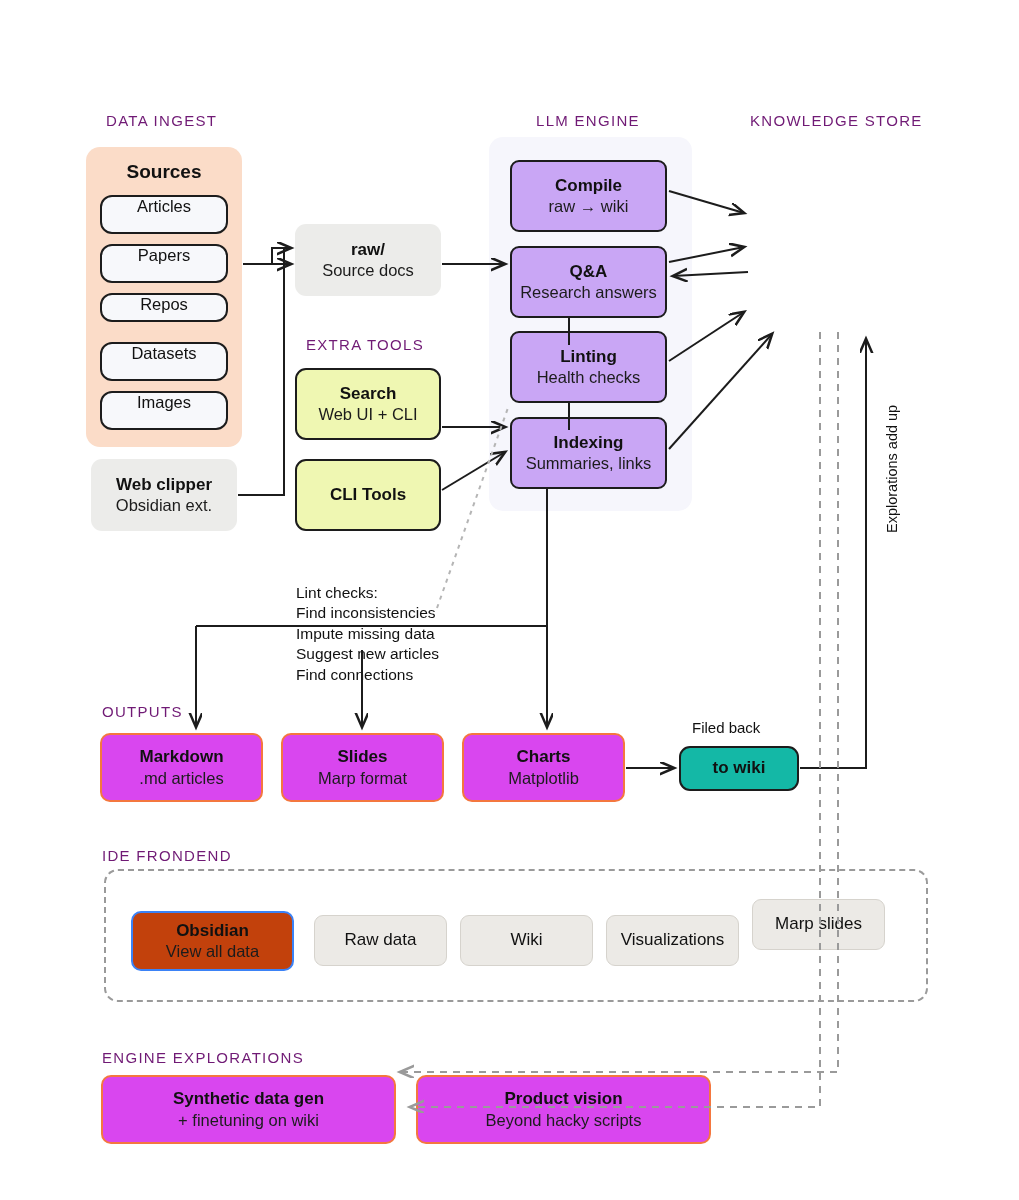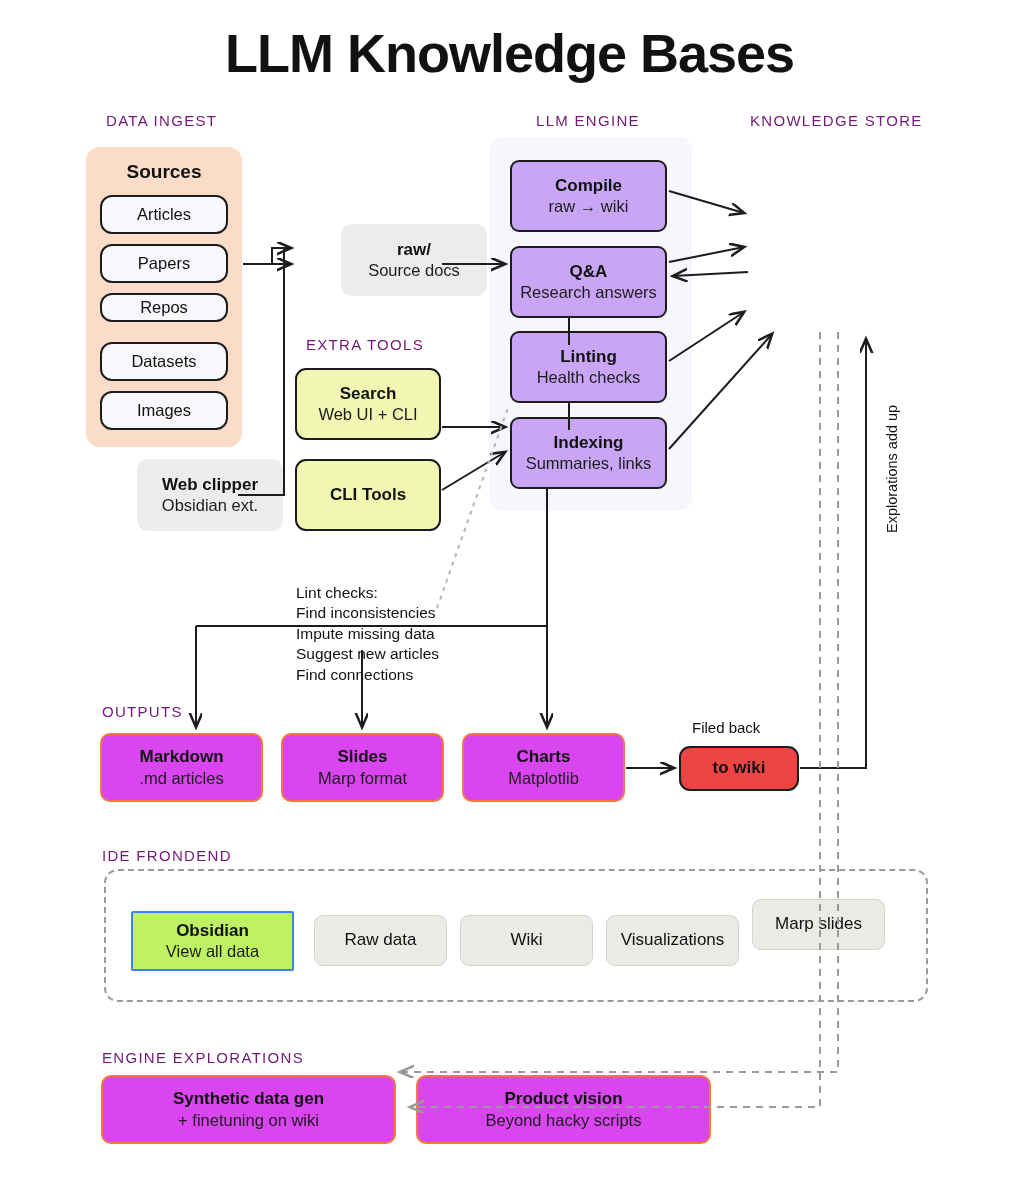--- a/index.html
+++ b/index.html
@@ -28,35 +28,35 @@
     position:absolute;background:#fbdcc8;border-radius:14px;
   }
   .grp-engine{
     position:absolute;background:#f6f6fc;border-radius:14px;
   }
 
   
   .pill{
     position:absolute;box-sizing:border-box;background:#f7f8fb;
     border:2.2px solid #1c1c1c;border-radius:12px;
-    display:flex;align-items:center;justify-content:center;
+    display:flex;align-items:flex-start;justify-content:center;
     font-size:16.5px;color:#111;
   }
   .grp-title{
     position:absolute;width:100%;text-align:center;font-weight:bold;font-size:19px;color:#111;
   }
 
-  .bx-grey{background:#ececea;border:0;border-radius:11px;margin-left:46px;}
+  .bx-grey{background:#ececea;border:0;border-radius:11px;}
   .bx-purple{background:#c9a6f5;border:2.2px solid #1c1c1c;border-radius:9px;}
   .bx-yellow{background:#eff7b2;border:2.2px solid #1c1c1c;border-radius:11px;}
   .bx-wiki{background:#f4f8e4;border:2.2px solid #1c1c1c;border-radius:12px;}
   .bx-peach{background:#d946ef;border:2px solid #f4773f;border-radius:10px;}
-  .bx-towiki{background:#ef4444;border:2.2px solid #1c1c1c;border-radius:11px;text-align:center;}
+  .bx-towiki{background:#14b8a6;border:2.2px solid #1c1c1c;border-radius:11px;text-align:center;}
   .bx-ide{background:#eceae6;border:1.6px solid #d6d3cd;border-radius:9px;font-size:17px;color:#111;}
-  .bx-obsidian{background:#bef264;border:2.2px solid #3b82f6;border-radius:2px;}
+  .bx-obsidian{background:#c2410c;border:2.2px solid #3b82f6;border-radius:10px;}
 
   .wikilines{font-size:16.5px;line-height:1.24;color:#1c1c1c;text-align:center;}
   .wikilines .wt{font-weight:bold;font-size:17px;}
 
   .freetext{position:absolute;font-size:15.5px;line-height:1.32;color:#111;white-space:pre;}
   .smalltext{position:absolute;font-size:15px;color:#111;white-space:nowrap;}
 
   .vlabel{
     position:absolute;font-size:14.5px;color:#111;white-space:nowrap;
     transform-origin:0 0;transform:rotate(-90deg);
@@ -66,21 +66,20 @@
     position:absolute;box-sizing:border-box;border:2px dashed #9a9a9a;border-radius:14px;
   }
 
   svg.ov{position:absolute;left:0;top:0;width:1019px;height:1200px;pointer-events:none;}
 </style>
 </head>
 <body>
 
 <div id="stage">
 
-  <div class="title">LLM Knowledge Bases</div>
 
   <div class="seclabel" style="left:106px;top:112px;">DATA INGEST</div>
   <div class="seclabel" style="left:536px;top:112px;">LLM ENGINE</div>
   <div class="seclabel" style="left:750px;top:112px;">KNOWLEDGE STORE</div>
   <div class="seclabel" style="left:306px;top:336px;">EXTRA TOOLS</div>
   <div class="seclabel" style="left:102px;top:703px;">OUTPUTS</div>
   <div class="seclabel" style="left:102px;top:847px;">IDE FRONDEND</div>
   <div class="seclabel" style="left:102px;top:1049px;">ENGINE EXPLORATIONS</div>
 
   <div class="grp-sources" style="left:86px;top:147px;width:156px;height:300px;">

